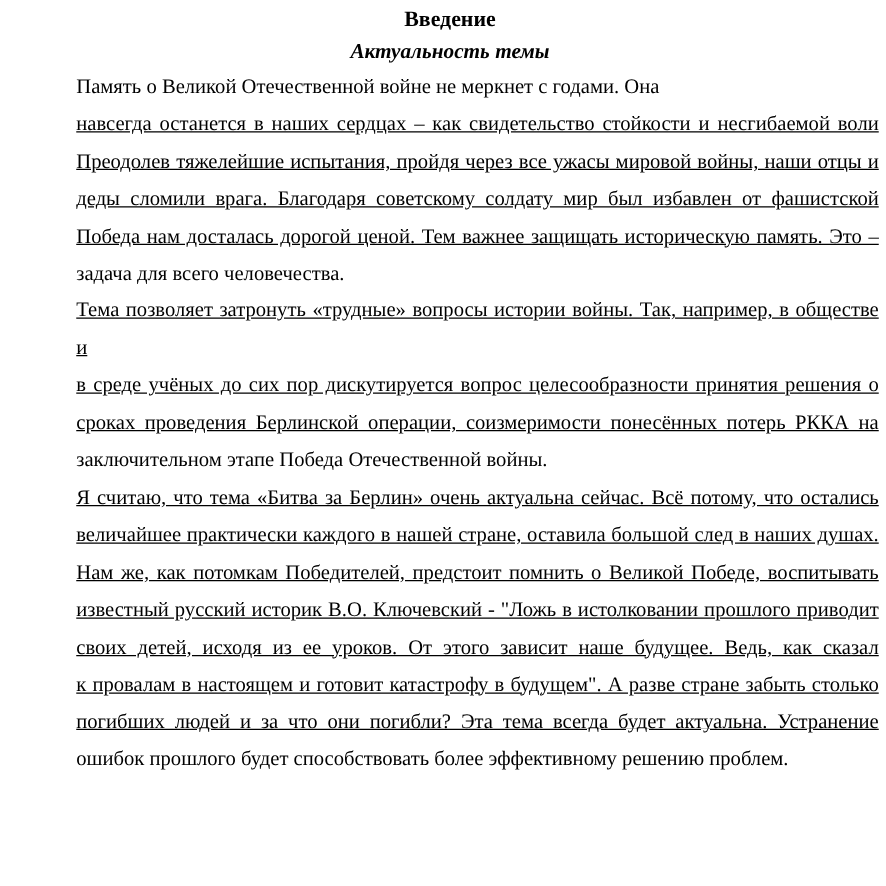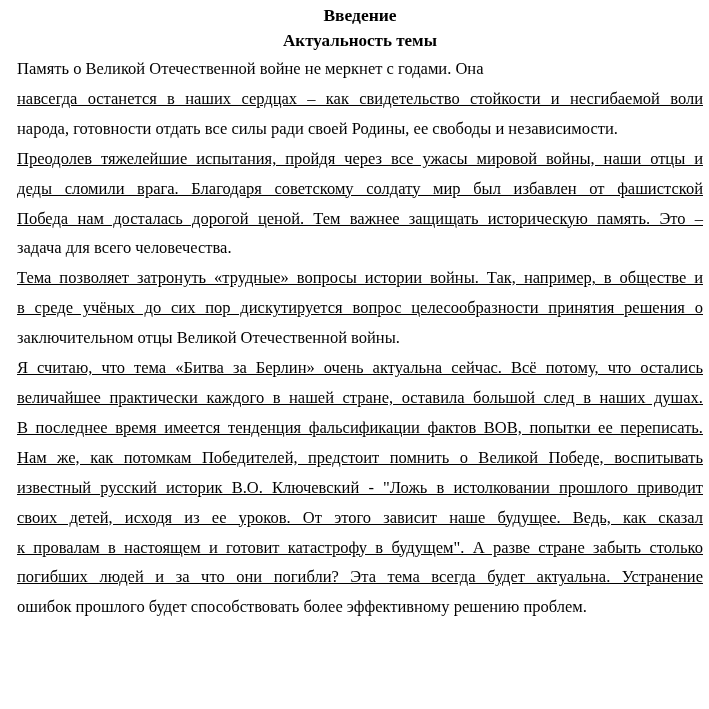--- a/index.html
+++ b/index.html
@@ -23,30 +23,32 @@
   }
   .doc-title {
     text-align: center;
     font-weight: bold;
     font-size: 17.5px;
     line-height: 26px;
   }
   .doc-subtitle {
     text-align: center;
     font-weight: bold;
+    font-style: italic;
     font-size: 17px;
     line-height: 26px;
   }
   .paragraph {
     margin: 0;
   }
   .line {
     font-size: 16.5px;
     line-height: 29.9px;
     white-space: normal;
+    margin-left: 44px;
   }
   .line.j {
     text-align: justify;
     text-align-last: justify;
     text-justify: inter-word;
     text-decoration: underline;
   }
   .line.nj {
     text-align: left;
     text-align-last: left;
@@ -55,39 +57,38 @@
 </head>
 <body>
 
 <div class="page">
   <div class="doc-title">Введение</div>
   <div class="doc-subtitle">Актуальность темы</div>
   <div id="paragraphs">
       <div class="paragraph">
         <div class="line nj">Память о Великой Отечественной войне не меркнет с годами. Она</div>
         <div class="line j">навсегда останется в наших сердцах – как свидетельство стойкости и несгибаемой воли</div>
-        <div class="line nj">народа, готовности отдать все силы ради своей Родины, ее свободы и независимости.</div>
       </div>
       <div class="paragraph">
         <div class="line j">Преодолев тяжелейшие испытания, пройдя через все ужасы мировой войны, наши отцы и</div>
         <div class="line j">деды сломили врага. Благодаря советскому солдату мир был избавлен от фашистской</div>
       </div>
       <div class="paragraph">
         <div class="line j">Победа нам досталась дорогой ценой. Тем важнее защищать историческую память. Это –</div>
         <div class="line nj">задача для всего человечества.</div>
       </div>
       <div class="paragraph">
         <div class="line j">Тема позволяет затронуть «трудные» вопросы истории войны. Так, например, в обществе и</div>
         <div class="line j">в среде учёных до сих пор дискутируется вопрос целесообразности принятия решения о</div>
-        <div class="line nj">заключительном отцы Великой Отечественной войны.</div>
+        <div class="line j">сроках проведения Берлинской операции, соизмеримости понесённых потерь РККА на</div>
+        <div class="line nj">заключительном этапе Победа Отечественной войны.</div>
       </div>
       <div class="paragraph">
         <div class="line j">Я считаю, что тема «Битва за Берлин» очень актуальна сейчас. Всё потому, что остались</div>
         <div class="line j">величайшее практически каждого в нашей стране, оставила большой след в наших душах.</div>
-        <div class="line j">В последнее время имеется тенденция фальсификации фактов ВОВ, попытки ее переписать.</div>
         <div class="line j">Нам же, как потомкам Победителей, предстоит помнить о Великой Победе, воспитывать</div>
         <div class="line j">известный русский историк В.О. Ключевский - "Ложь в истолковании прошлого приводит</div>
         <div class="line j">своих детей, исходя из ее уроков. От этого зависит наше будущее. Ведь, как сказал</div>
         <div class="line j">к провалам в настоящем и готовит катастрофу в будущем". А разве стране забыть столько</div>
         <div class="line j">погибших людей и за что они погибли? Эта тема всегда будет актуальна. Устранение</div>
         <div class="line nj">ошибок прошлого будет способствовать более эффективному решению проблем.</div>
       </div>
     </div>
 </div>
 

